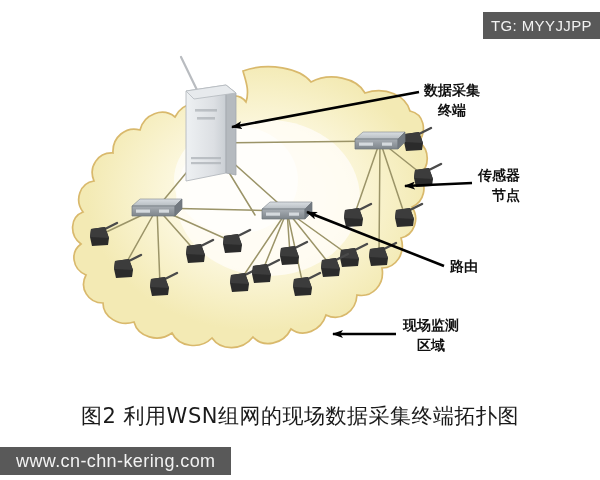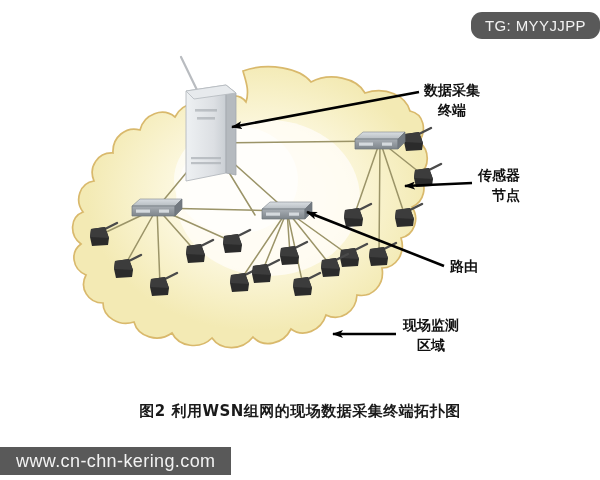--- a/index.html
+++ b/index.html
@@ -29,23 +29,22 @@
     align-items: center;
     justify-content: center;
     letter-spacing: .4px;
     white-space: nowrap;
     user-select: none;
   }
   #wm-top {
     right: 0;
     top: 12px;
     height: 27px;
-    padding: 0 14px;
+    padding: 0 8px;
     font-size: 15px;
-    border-radius: 11px;
   }
   #wm-bottom {
     left: 0;
     bottom: 5px;
     height: 28px;
     padding: 0 16px;
     font-size: 18px;
   }
   
   #diagram-svg {
@@ -57,22 +56,22 @@
     display: block;
   }
   
   #figure-caption {
     position: absolute;
     left: 0;
     right: 0;
     top: 402px;
     text-align: center;
     font-family: "DejaVu Sans", "Liberation Sans", sans-serif;
-    font-size: 15px;
-    font-weight: bold;
+    font-size: 21px;
+    font-weight: normal;
     color: #1a1a1a;
     letter-spacing: .5px;
   }
   .callout-text {
     font-family: "DejaVu Sans", "Liberation Sans", sans-serif;
     font-size: 14px;
     font-weight: bold;
     fill: #111111;
   }
 </style>

